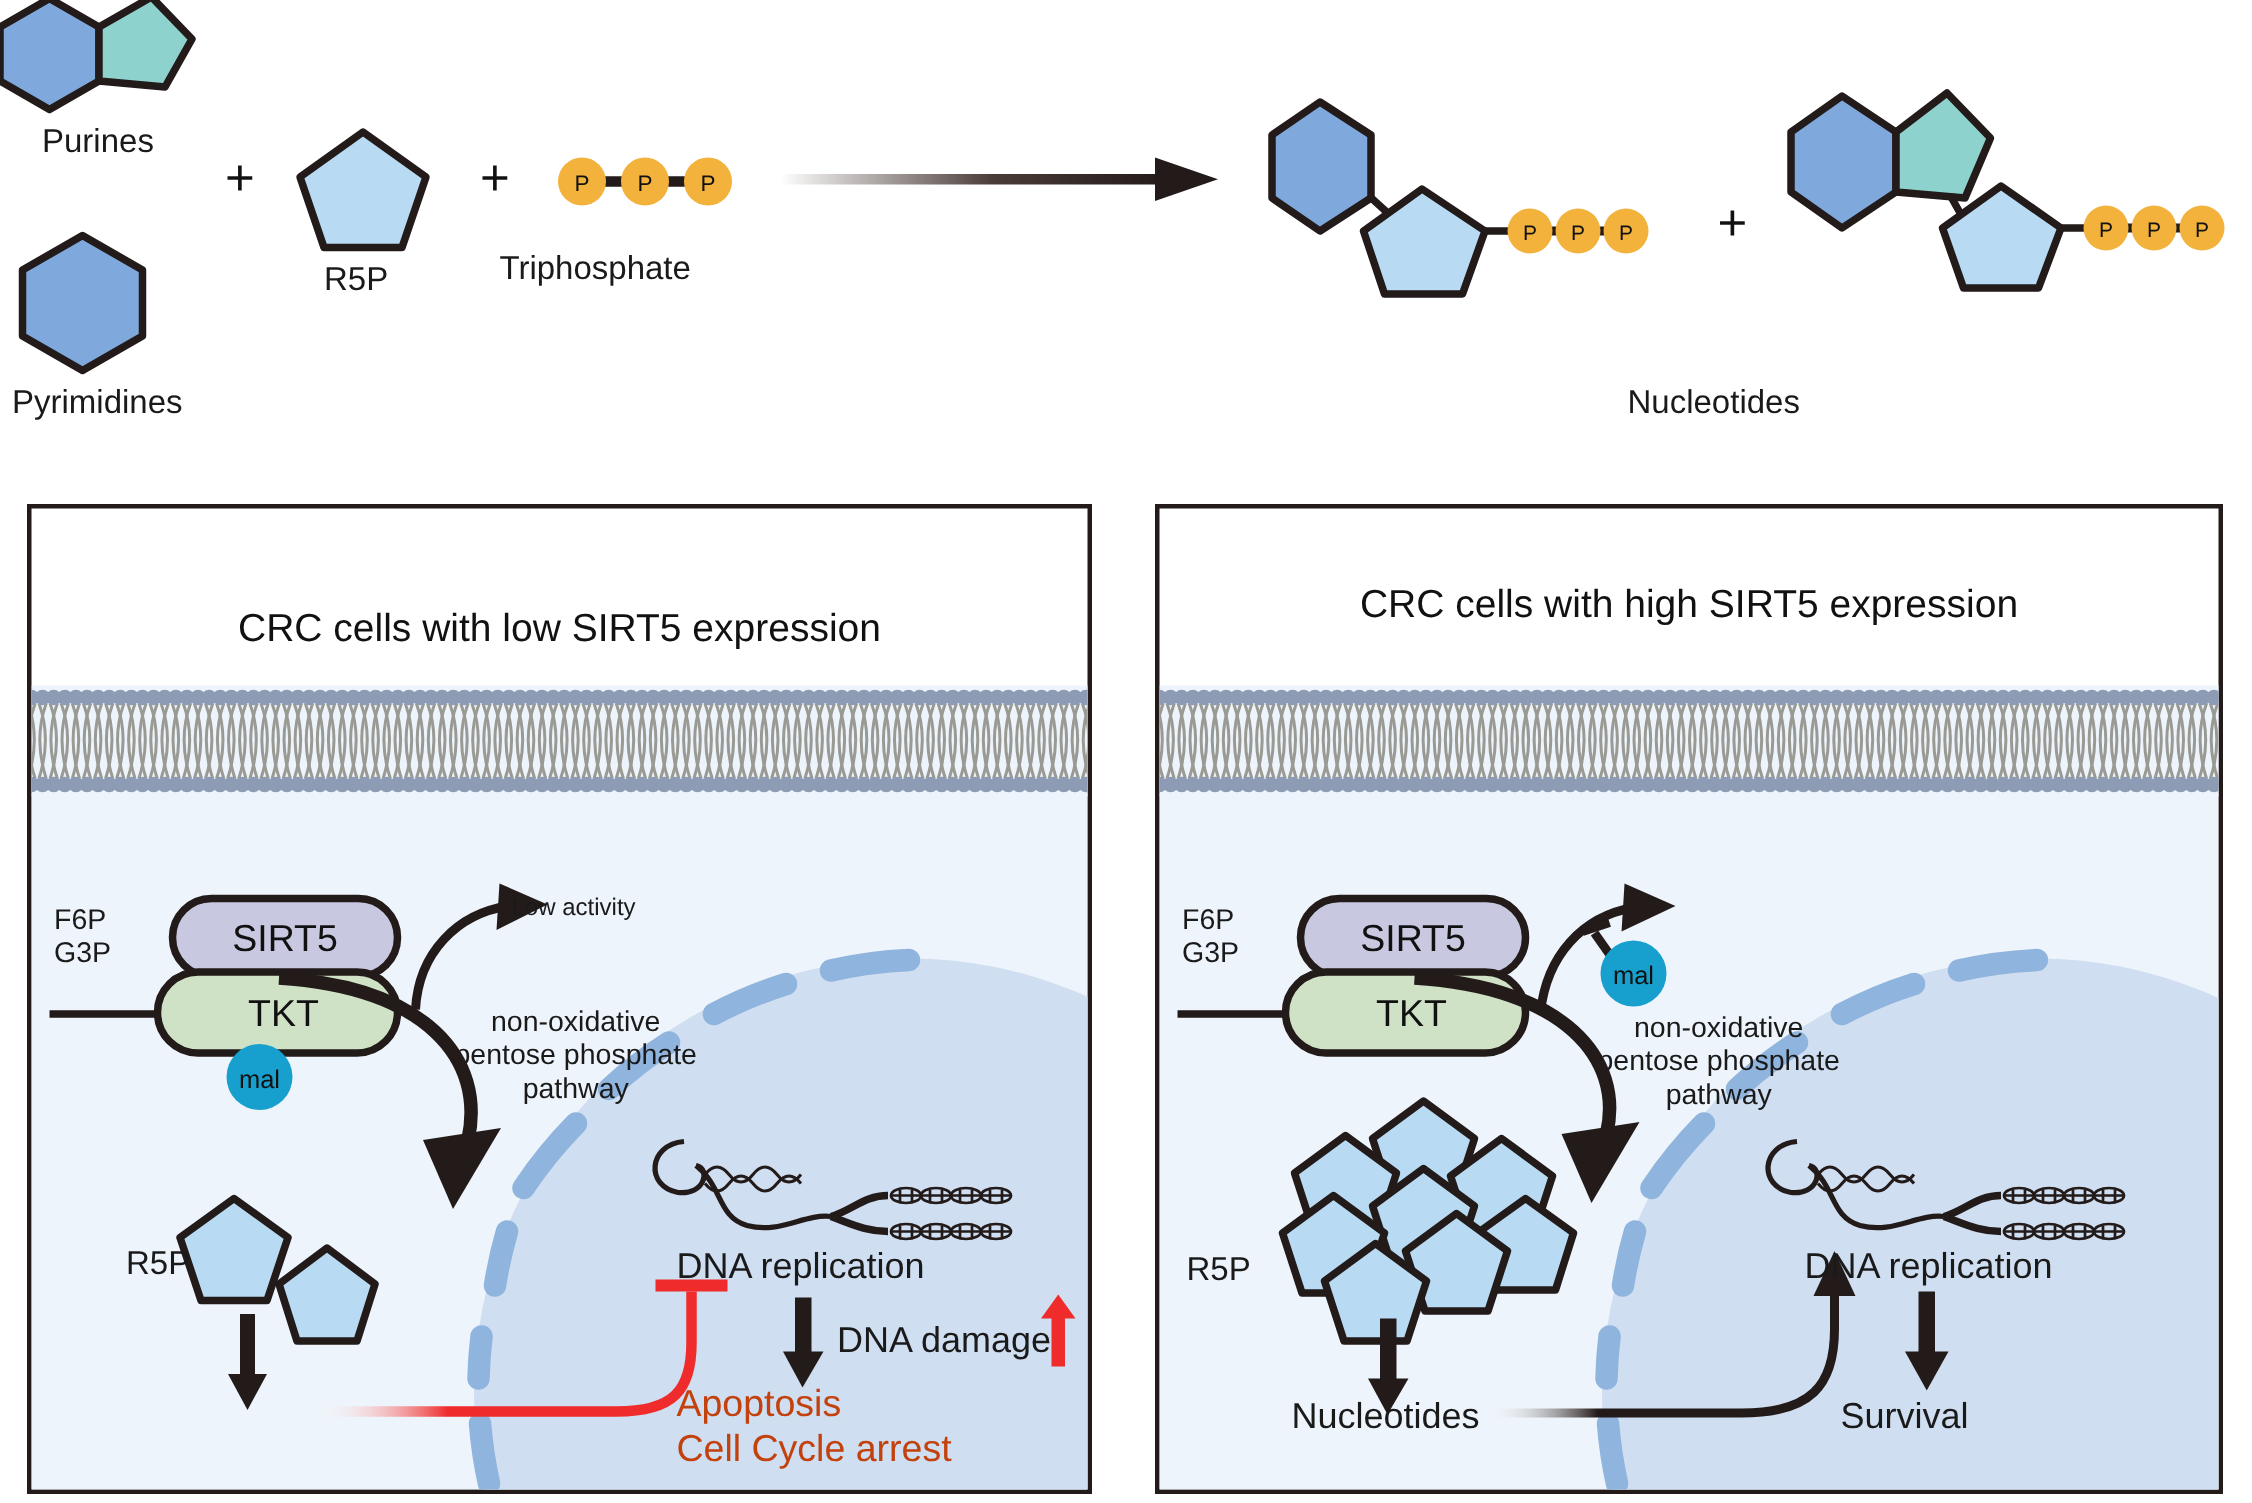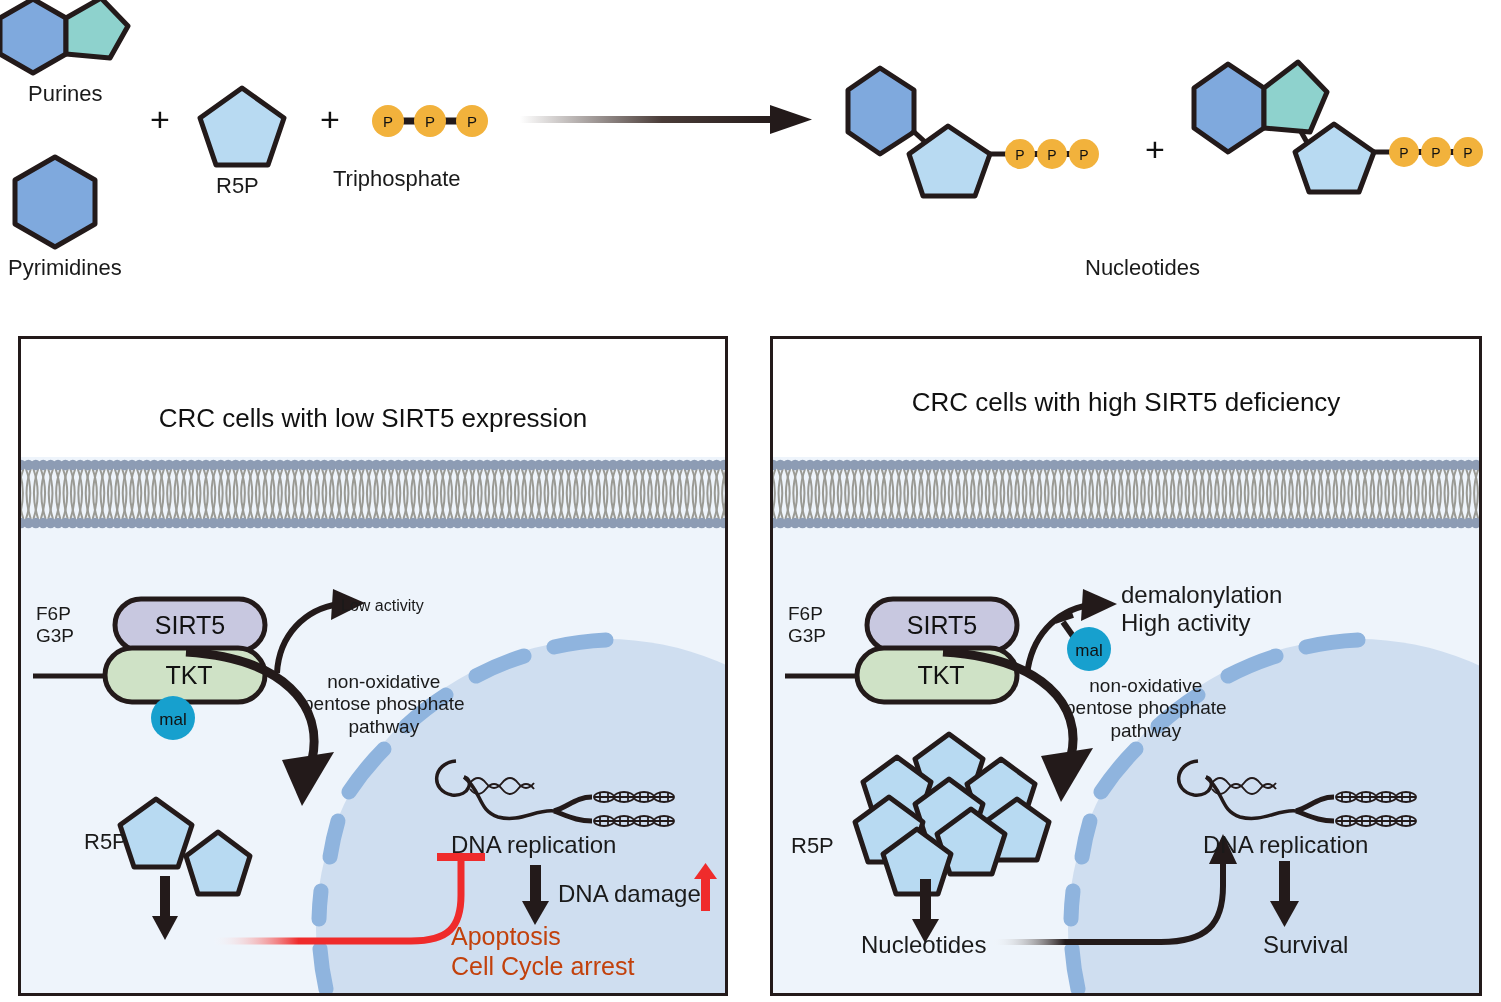--- a/index.html
+++ b/index.html
@@ -628,21 +628,21 @@
   </svg>
 
   <div class="abs lbl redtxt" style="left:430px;top:583px;font-size:25px;">
     <div>Apoptosis</div>
     <div>Cell Cycle arrest</div>
   </div>
 </div>
 
 <div class="panel" style="left:770px;top:336px;width:712px;height:660px;">
 
-  <div class="panel-title" style="top:48px;">CRC cells with high SIRT5 deficiency</div>
+  <div class="panel-title" style="top:48px;">CRC cells with high SIRT5 expression</div>
 
   <div class="cytoplasm" style="top:190px;bottom:0;"></div>
 
   <svg class="abs" style="left:285px;top:290px;" width="470" height="400" viewBox="0 0 470 400">
     <circle cx="300" cy="300" r="290" fill="#cfdef0"></circle>
     <g stroke="#8fb4de" stroke-width="15" stroke-linecap="round" fill="none">
       <path d="M 43 163 A 290 290 0 0 1 78 120"></path>
       <path d="M 100 97 A 290 290 0 0 1 140 66"></path>
       <path d="M 170 47 A 290 290 0 0 1 218 27"></path>
       <path d="M 248 18 A 290 290 0 0 1 300 11"></path>
@@ -1067,24 +1067,20 @@
 
   <svg class="abs" style="left:246px;top:248px;" width="130" height="100" viewBox="0 0 130 100">
     <path d="M 8 88 C 12 50 36 24 70 18" fill="none" stroke="#231a1a" stroke-width="6"></path>
     <polygon points="64,2 98,17 62,34" fill="#231a1a"></polygon>
     <line x1="44" y1="35" x2="56" y2="52" stroke="#231a1a" stroke-width="6"></line>
     <line x1="36" y1="34" x2="54" y2="28" stroke="#231a1a" stroke-width="6"></line>
     <circle cx="70" cy="62" r="22" fill="#17a0ce"></circle>
     <text x="70" y="69" text-anchor="middle" font-size="17" font-family="Liberation Sans, sans-serif" fill="#111">mal</text>
   </svg>
 
-  <div class="abs lbl" style="left:348px;top:242px;font-size:24px;">
-    <div>demalonylation</div>
-    <div>High activity</div>
-  </div>
 
   <div class="abs lbl lbl-c" style="left:292px;top:336px;font-size:19px;">
     <div>non-oxidative</div>
     <div>pentose phosphate</div>
     <div>pathway</div>
   </div>
 
   <svg class="abs" style="left:160px;top:305px;" width="170" height="180" viewBox="0 0 170 180">
     <path d="M 10 8 C 110 14 150 62 138 112" fill="none" stroke="#231a1a" stroke-width="9"></path>
     <polygon points="160,104 128,158 108,112" fill="#231a1a"></polygon>
@@ -1164,14 +1160,14 @@
     </g>
   </svg>
 
   <div class="abs lbl" style="left:430px;top:492px;font-size:24px;">DNA replication</div>
 
   <svg class="abs" style="left:495px;top:522px;" width="34" height="66" viewBox="0 0 34 66">
     <rect x="11" y="0" width="11" height="44" fill="#231a1a"></rect>
     <polygon points="2,40 16.5,66 31,40" fill="#231a1a"></polygon>
   </svg>
 
-  <div class="abs lbl" style="left:454px;top:592px;font-size:24px;margin-left:36px;">Survival</div>
+  <div class="abs lbl" style="left:454px;top:592px;font-size:24px;">Survival</div>
 </div>
 
 </body></html>

